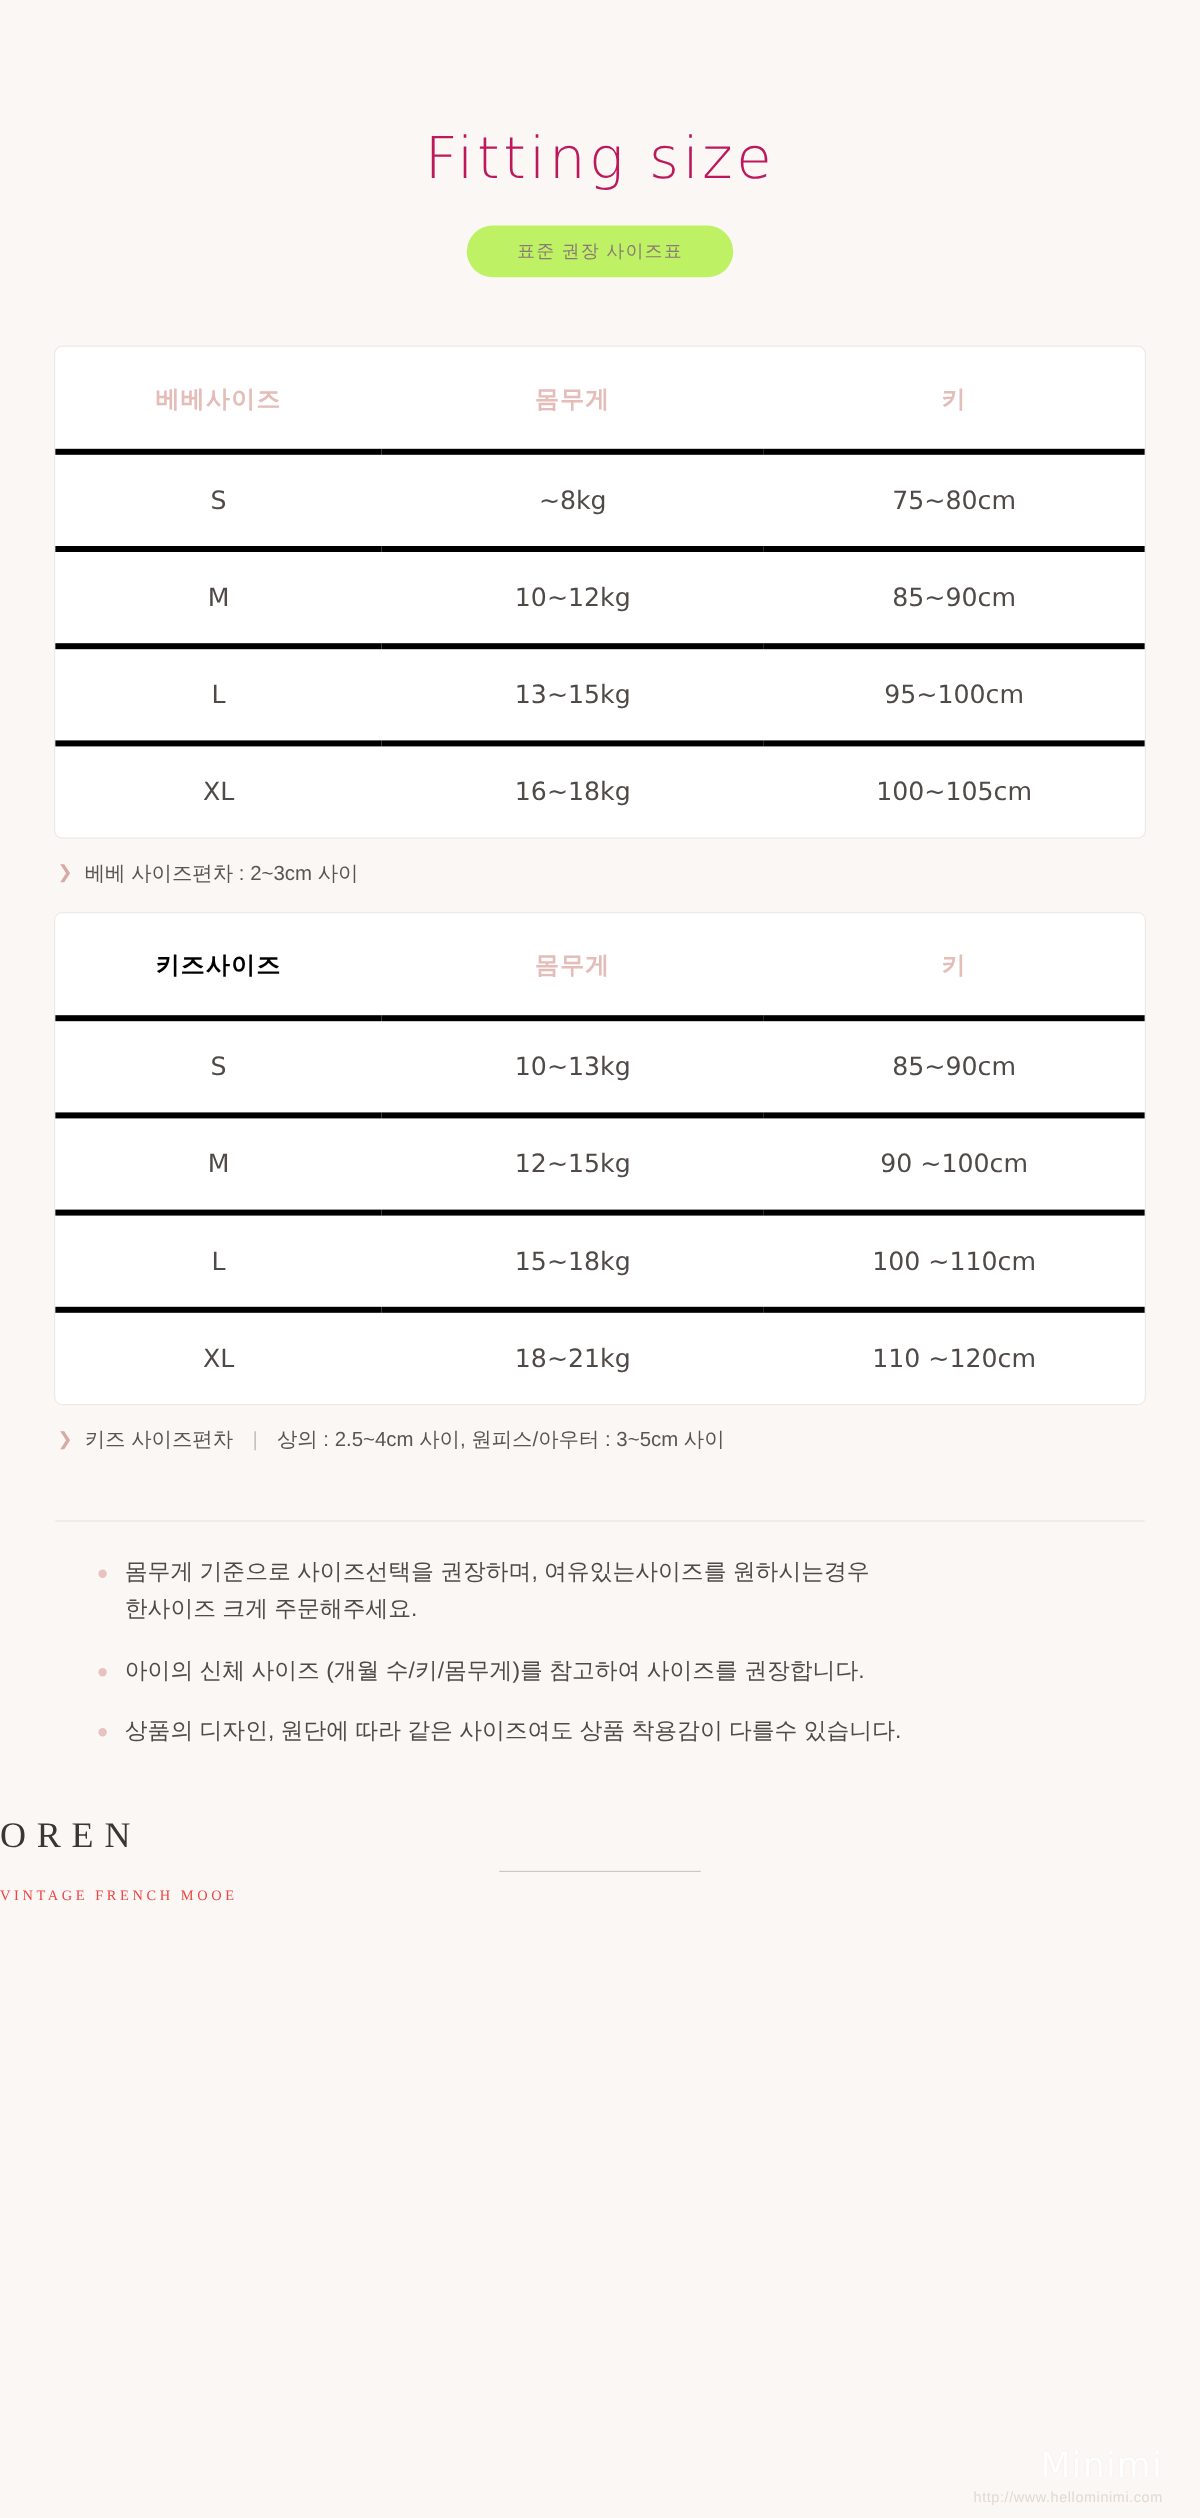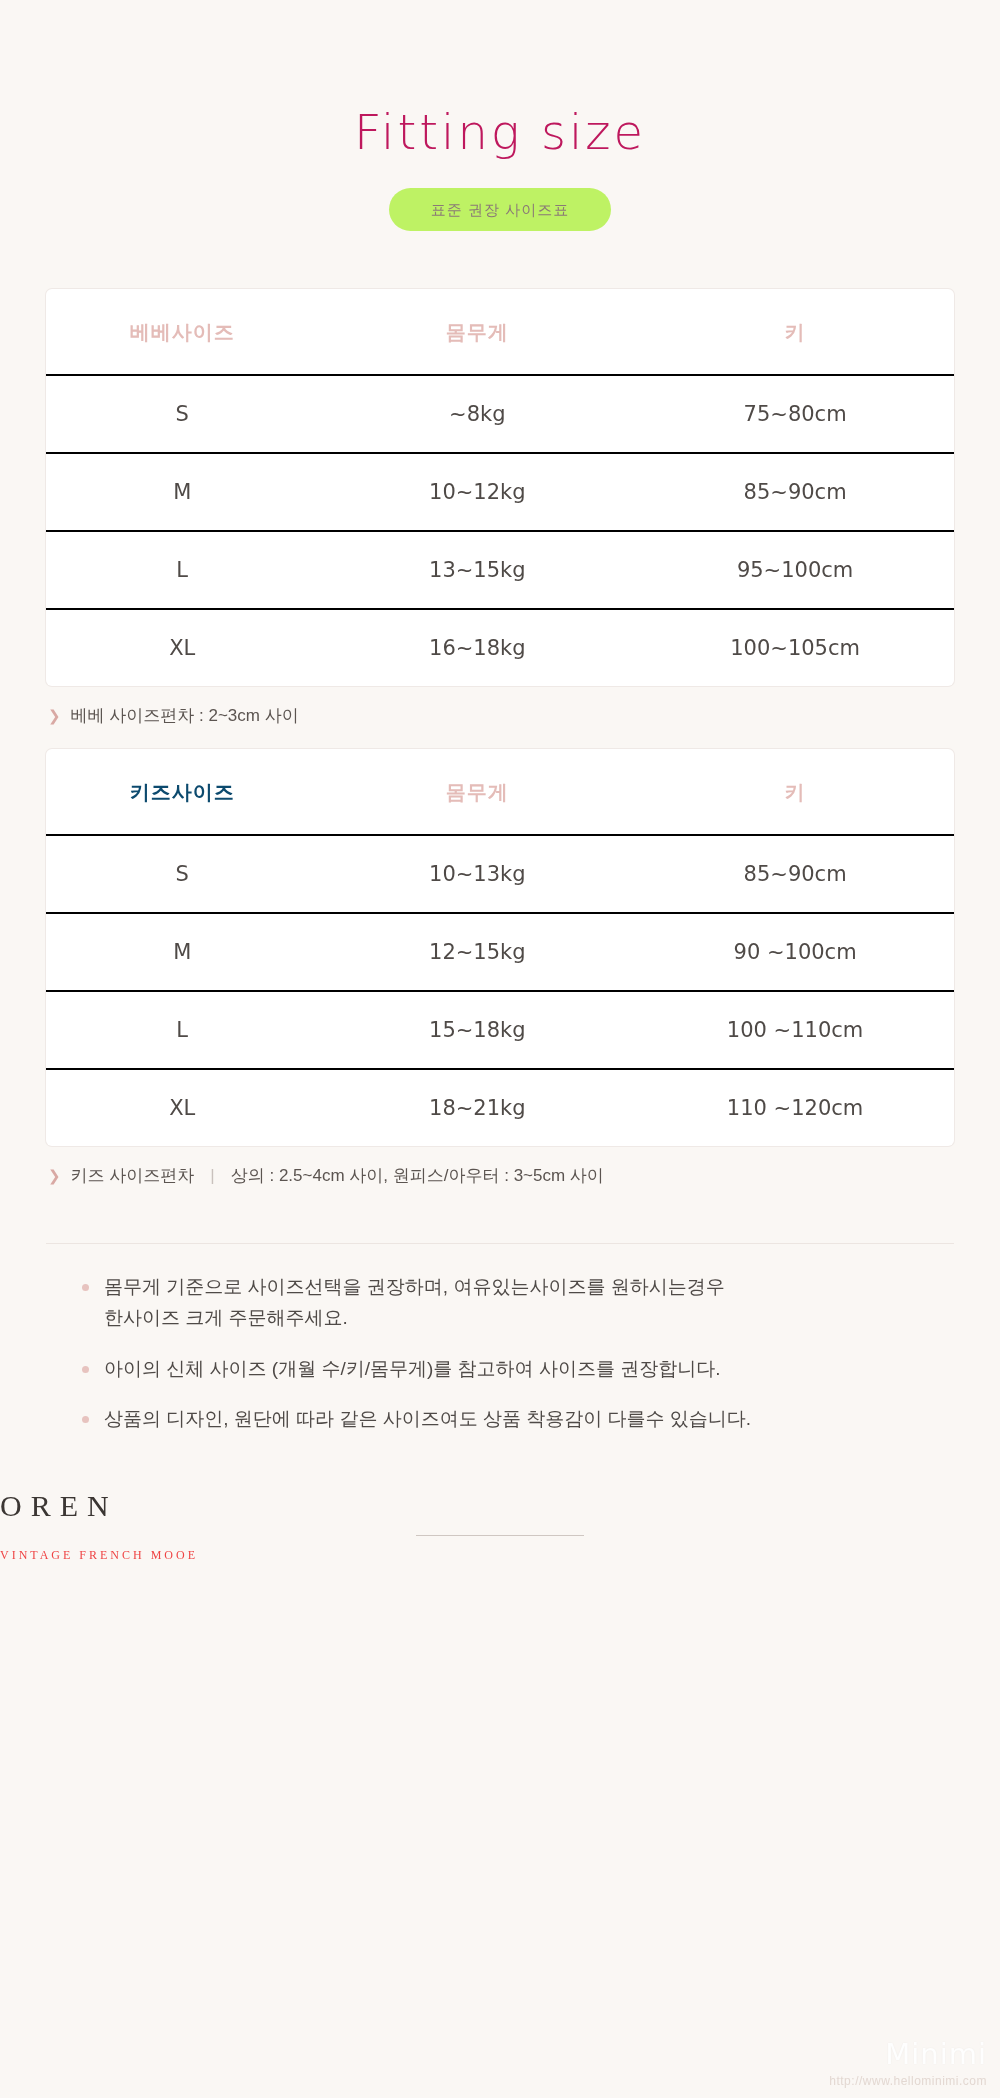--- a/index.html
+++ b/index.html
@@ -62,31 +62,31 @@
   .size-table {
     width: 908px;
     border-collapse: collapse;
     background: #ffffff;
     border-radius: 6px;
     overflow: hidden;
     box-shadow: 0 0 0 1px #efe9e6;
   }
   .size-table th, .size-table td {
     text-align: center;
-    border-bottom: 2px solid #000000;
+    border-bottom: 5px solid #000000;
     font-weight: normal;
   }
   .size-table thead th {
     padding: 30px 0 28px 0;
     font-size: 20px;
     font-weight: bold;
     letter-spacing: 1px;
   }
   .bebe thead th { color: #e4bcb8; }
-  .kids thead th { color: #0c4a6e; }
+  .kids thead th { color: #000000; }
   .kids thead th.col-weight, .kids thead th.col-height { color: #e4bcb8; }
   .size-table tbody td {
     padding: 26px 0;
     font-size: 21px;
     color: #4f4a47;
     font-family: "DejaVu Sans", sans-serif;
   }
   .size-table tbody tr:last-child td { border-bottom: none; }
   .col-size { width: 30%; }
   .col-weight { width: 35%; }
@@ -169,21 +169,21 @@
   .logo-sub {
     font-family: "Liberation Serif", serif;
     font-size: 12px;
     letter-spacing: 3px;
     color: #ef4444;
   }
 
   
   .watermark {
     position: absolute;
-    right: 13px;
+    right: 31px;
     bottom: 10px;
     text-align: right;
     pointer-events: none;
   }
   .wm-main {
     font-family: "DejaVu Sans", sans-serif;
     font-size: 29px;
     color: rgba(255,255,255,0.92);
     letter-spacing: 1px;
     line-height: 1;

